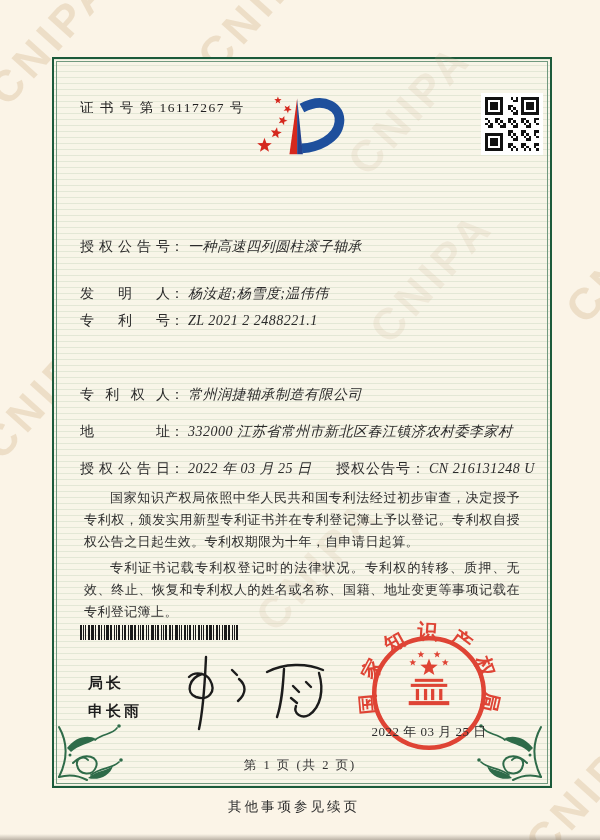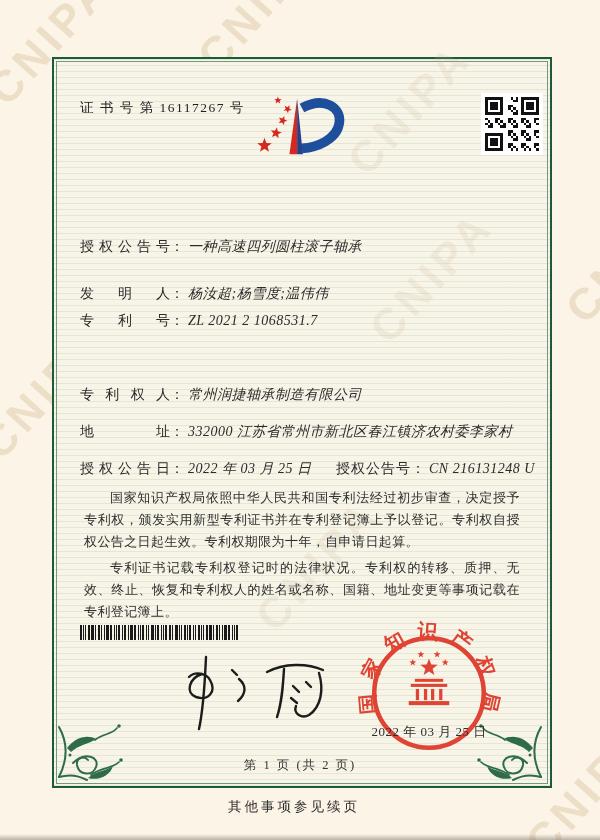--- a/index.html
+++ b/index.html
@@ -230,21 +230,21 @@
   </div>
 
 
   <div class="row" style="top:238px;">
     <span class="lbl">授权公告号</span><span class="colon">：</span><span class="val">一种高速四列圆柱滚子轴承</span>
   </div>
   <div class="row" style="top:285px;">
     <span class="lbl">发明人</span><span class="colon">：</span><span class="val">杨汝超;杨雪度;温伟伟</span>
   </div>
   <div class="row" style="top:312px;">
-    <span class="lbl">专利号</span><span class="colon">：</span><span class="val">ZL 2021 2 1068531.7</span>
+    <span class="lbl">专利号</span><span class="colon">：</span><span class="val">ZL 2021 2 2488221.1</span>
   </div>
   <div class="row" style="top:386px;">
     <span class="lbl">专利权人</span><span class="colon">：</span><span class="val">常州润捷轴承制造有限公司</span>
   </div>
   <div class="row" style="top:423px;">
     <span class="lbl">地址</span><span class="colon">：</span><span class="val">332000 江苏省常州市新北区春江镇济农村委李家村</span>
   </div>
   <div class="row" style="top:460px;">
     <span class="lbl">授权公告日</span><span class="colon">：</span><span class="val">2022 年 03 月 25 日</span>
     <span class="pair2">
@@ -307,20 +307,24 @@
       <rect x="136" y="0" width="2" height="15" fill="#1a1a1a"></rect>
       <rect x="139" y="0" width="1" height="15" fill="#1a1a1a"></rect>
       <rect x="142" y="0" width="1" height="15" fill="#1a1a1a"></rect>
       <rect x="144" y="0" width="3" height="15" fill="#1a1a1a"></rect>
       <rect x="148" y="0" width="2" height="15" fill="#1a1a1a"></rect>
       <rect x="152" y="0" width="1" height="15" fill="#1a1a1a"></rect>
       <rect x="154" y="0" width="1" height="15" fill="#1a1a1a"></rect>
       <rect x="156" y="0" width="2" height="15" fill="#1a1a1a"></rect>
     </svg>
 
+  <div class="director">
+    <div>局长</div>
+    <div>申长雨</div>
+  </div>
 
   <svg class="signature" width="170" height="90" viewBox="0 0 170 90">
     <g stroke="#1c1c1c" stroke-width="2.4" fill="none" stroke-linecap="round">
       <path d="M30,26 C17,30 13,45 24,49 C36,53 45,44 38,32 C34,25 23,23 17,29"></path>
       <path d="M34,9 C33,30 32,58 27,81"></path>
       <path d="M60,22 l5,5"></path>
       <path d="M67,31 C74,37 75,45 66,53"></path>
       <path d="M95,24 C112,15 135,15 151,22"></path>
       <path d="M112,21 C111,38 110,54 105,69"></path>
       <path d="M147,25 C152,42 149,59 137,67 C130,71 121,66 124,58"></path>

